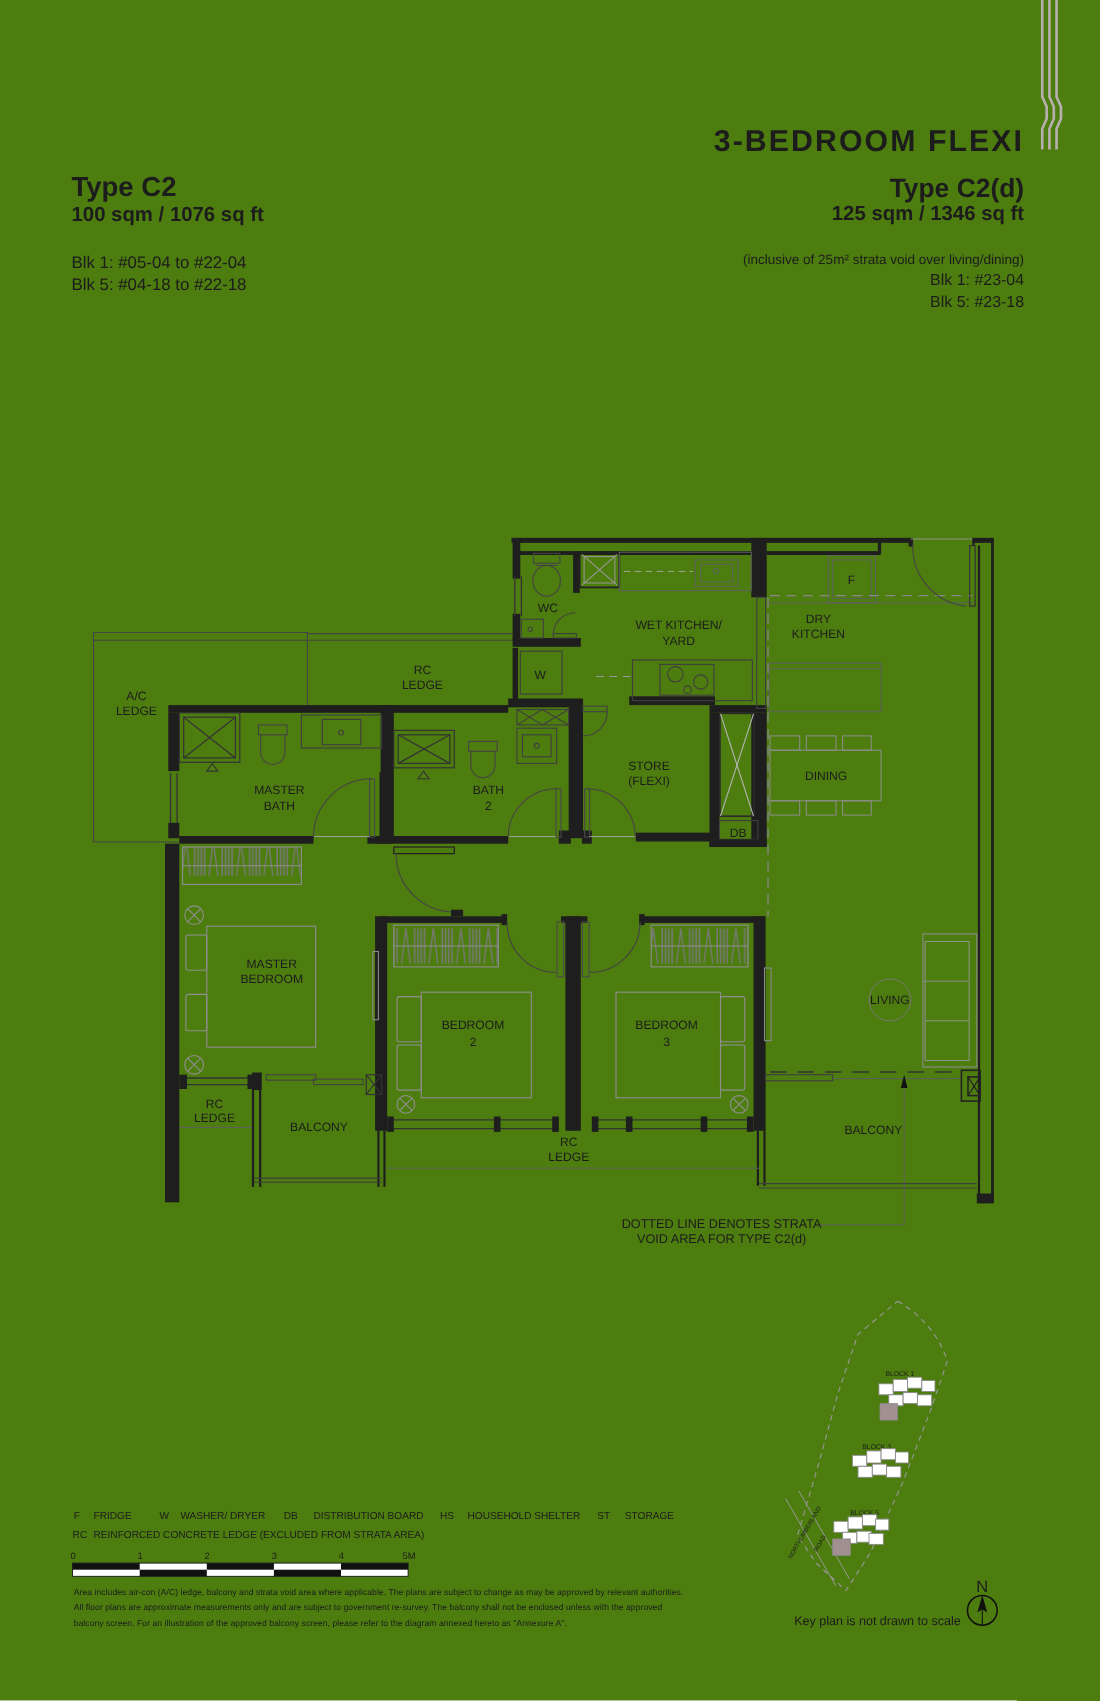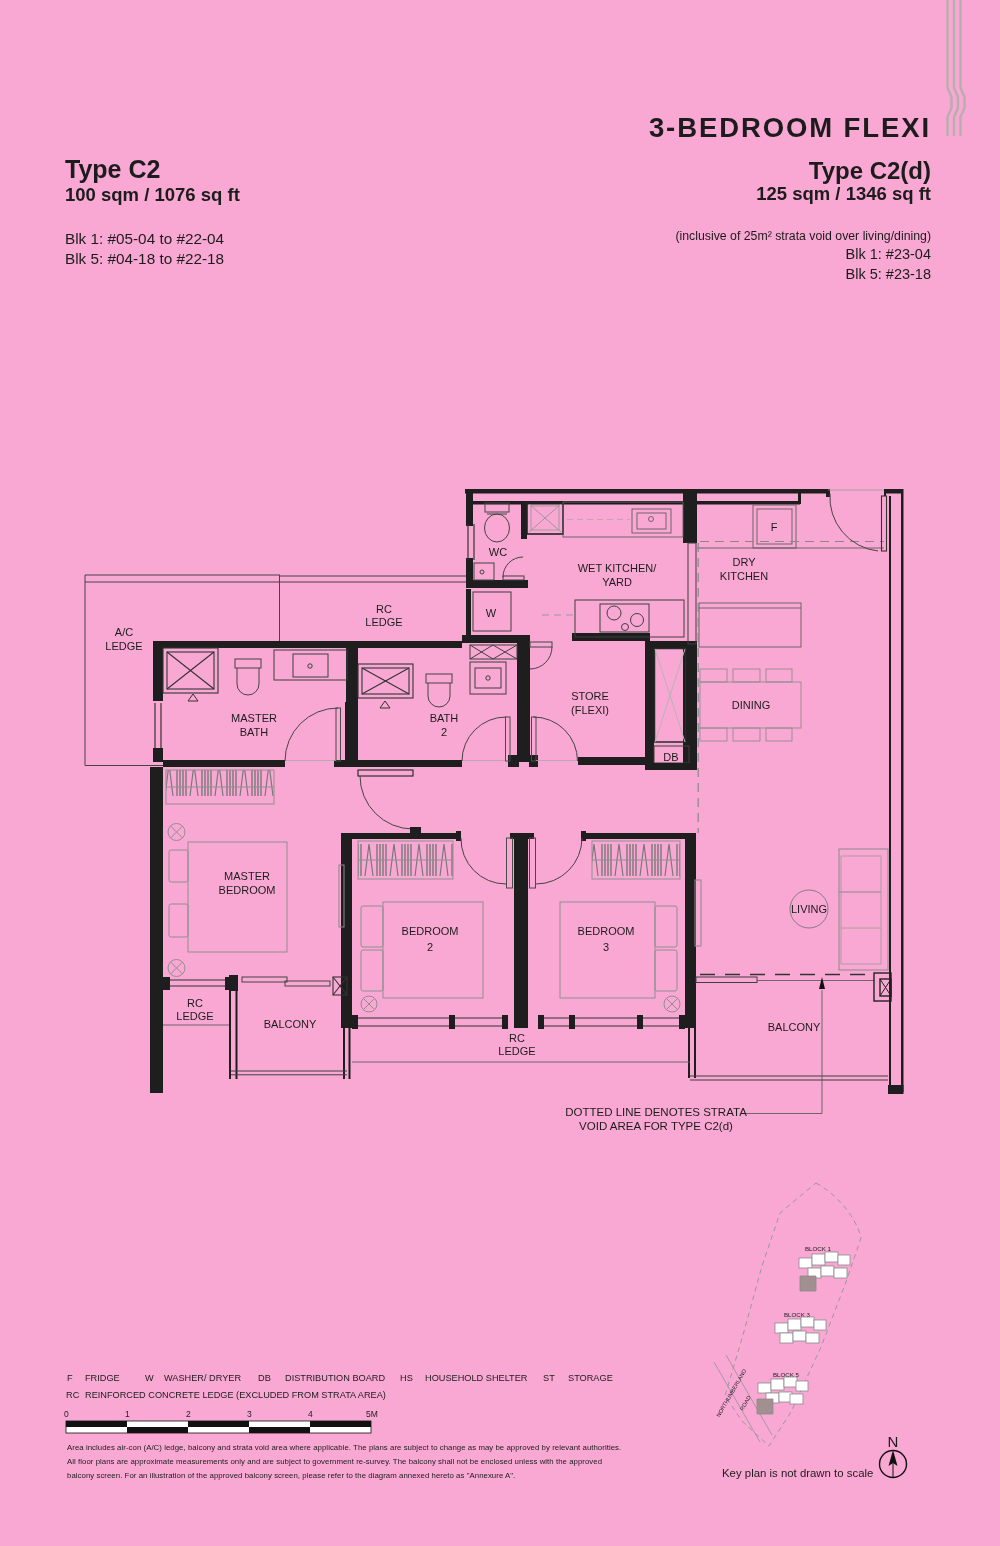--- a/index.html
+++ b/index.html
@@ -1,20 +1,20 @@
 <!DOCTYPE html>
 <html><head>
 <meta charset="utf-8">
 <style>
 html,body{margin:0;padding:0;background:#fff}
 svg text{font-family:"Liberation Sans",sans-serif;fill:#1c1c1c}
 </style>
 </head>
 <body>
-<div style="position:relative;width:1000px;height:1546px;background:#f9a8d4;overflow:hidden">
+<div style="position:relative;width:1000px;height:1546px;background:#4d7c0f;overflow:hidden">
 <svg width="1000" height="1546" viewBox="0 0 1000 1546" xmlns="http://www.w3.org/2000/svg">
 <defs>
 <pattern id="wd" width="25" height="40" patternUnits="userSpaceOnUse">
  <line x1="2" y1="4" x2="2" y2="36" stroke="#787878" stroke-width="1.4"></line>
  <line x1="5" y1="4" x2="5" y2="36" stroke="#787878" stroke-width="1.4"></line>
  <line x1="8" y1="4" x2="8" y2="36" stroke="#787878" stroke-width="1.4"></line>
  <line x1="11" y1="4" x2="11" y2="36" stroke="#787878" stroke-width="1.4"></line>
  <path d="M15 36 L19 4 L23 36" fill="none" stroke="#787878" stroke-width="1.2"></path>
 </pattern>
 </defs>

